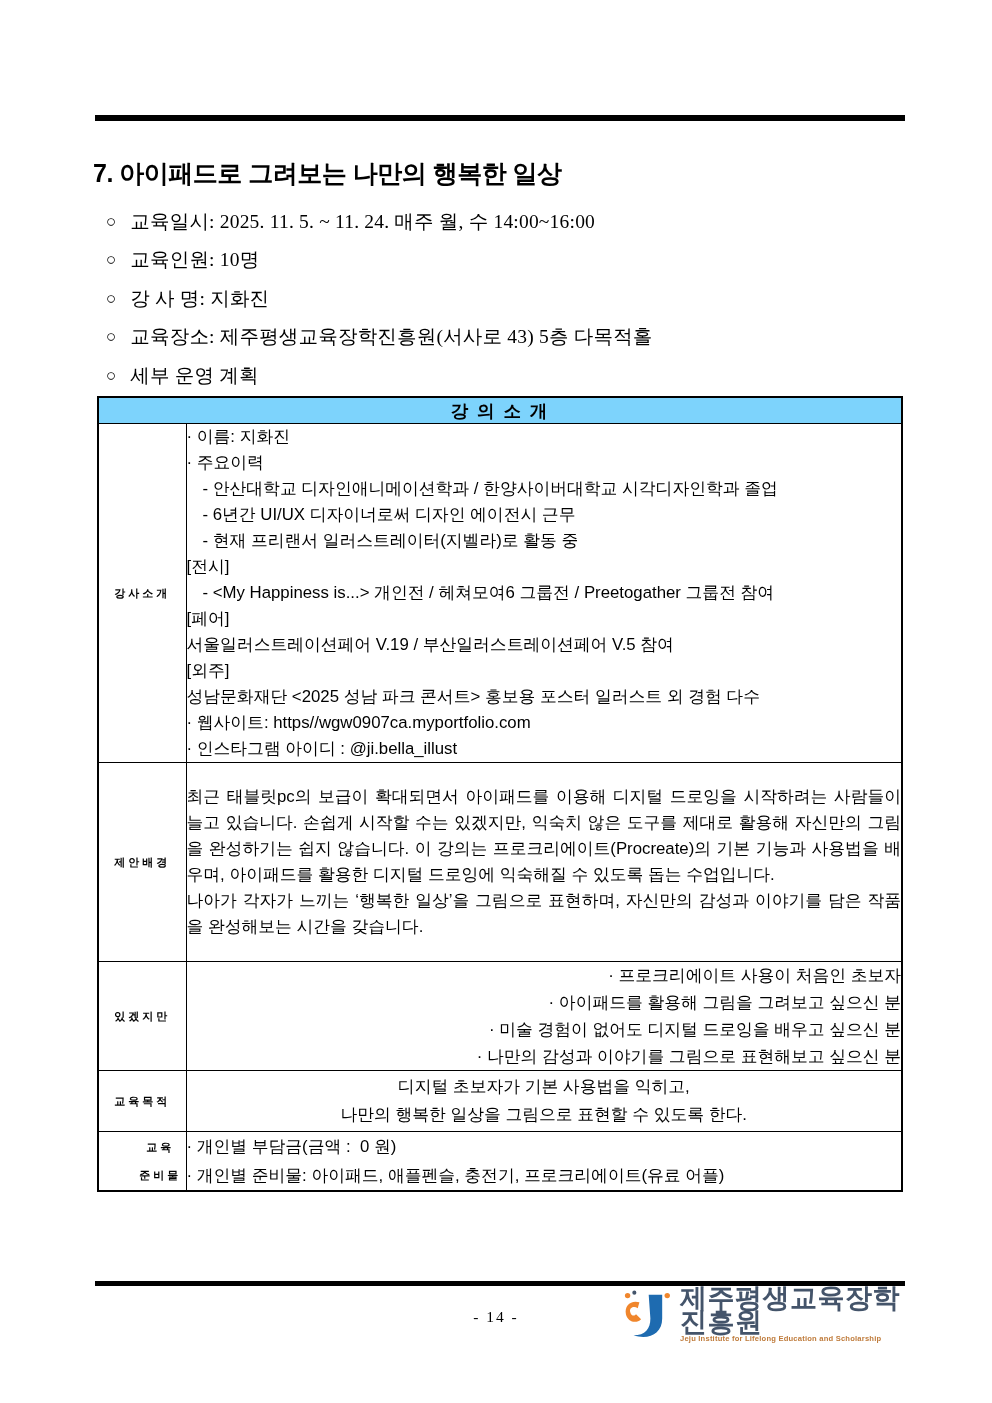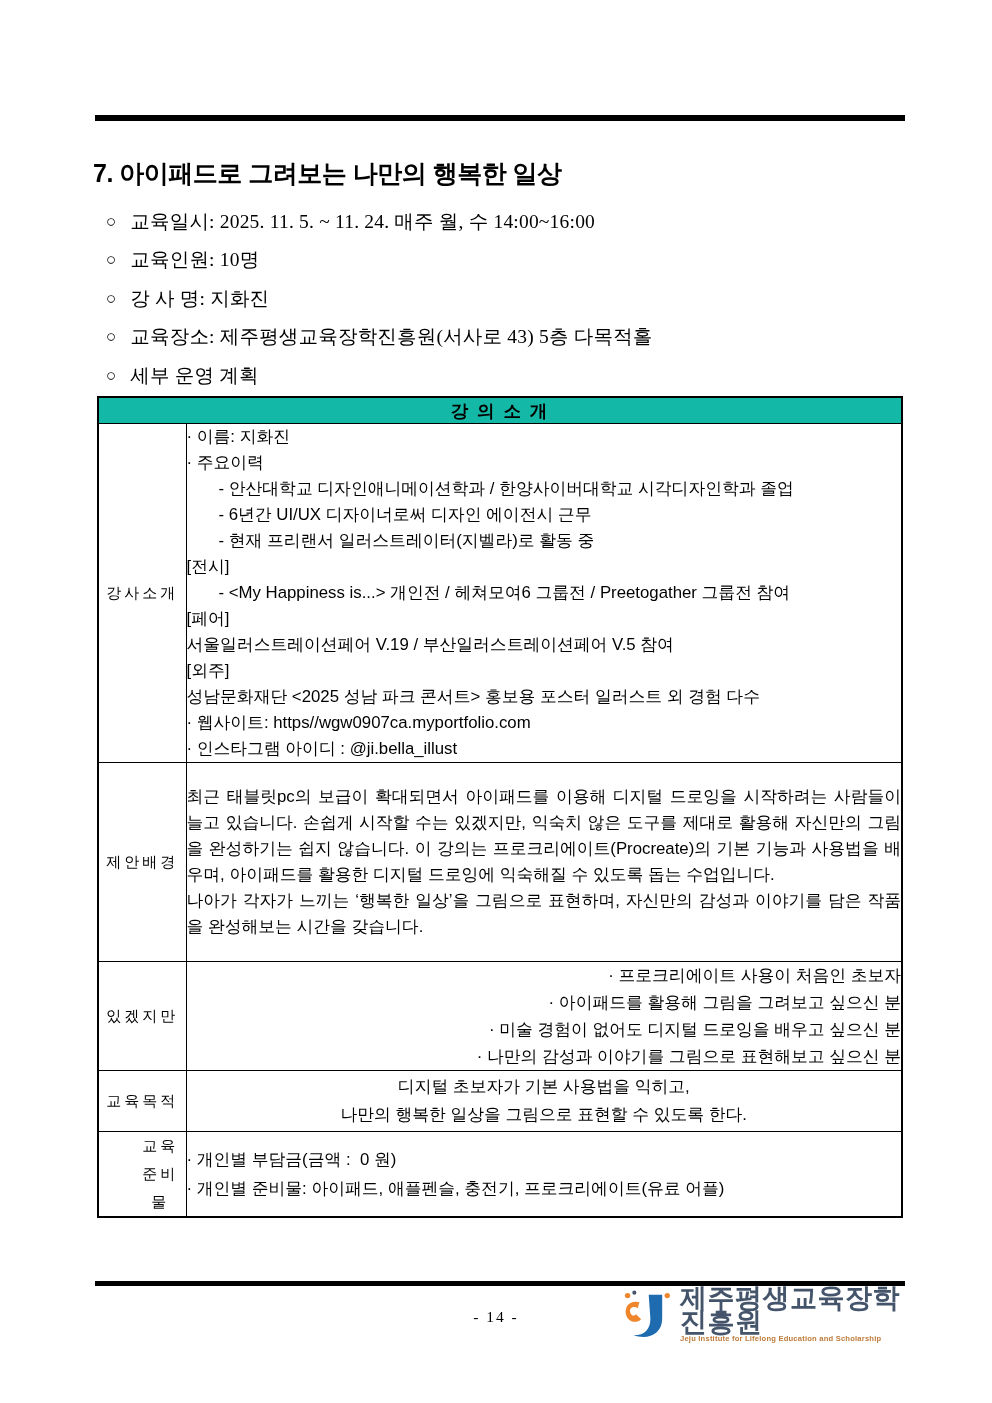--- a/index.html
+++ b/index.html
@@ -14,26 +14,26 @@
   .bullets{position:absolute;left:106px;top:202px;margin:0;padding:0;list-style:none;
            font-family:"Liberation Serif",serif;font-size:19.5px;}
   .bullets li{display:flex;align-items:center;height:38.5px;}
   .bullets .mk{font-size:17px;margin-right:14px;line-height:1;}
   .bullets .bt{letter-spacing:0.2px;}
 
   table.course{position:absolute;left:97px;top:396px;width:806px;border-collapse:collapse;
                table-layout:fixed;border:2px solid #000;}
   table.course col.c-label{width:88px;}
   table.course td{border:1.5px solid #000;padding:0;vertical-align:middle;}
-  td.thead{background:#14b8a6;text-align:center;font-weight:bold;font-size:17.5px;
+  td.thead{background:#7dd3fc;text-align:center;font-weight:bold;font-size:17.5px;
            height:25px;letter-spacing:2px;}
-  td.lbl{text-align:center;font-weight:normal;font-size:15px;letter-spacing:3px;}
+  td.lbl{text-align:center;font-weight:bold;font-size:11px;letter-spacing:3px;}
   td.cnt{font-size:16.8px;padding:6px 12px 6px 14px;}
   .ln{line-height:26px;white-space:pre-wrap;}
-  .ln.ind{padding-left:32px;}
+  .ln.ind{padding-left:16px;}
   td.cnt-instructor{height:325px;}
   td.cnt-background{height:198px;}
   td.cnt-background .para{margin:0;line-height:26px;text-align:justify;}
   td.cnt-target{height:102px;}
   td.cnt-target .ln{line-height:27px;text-align:right;}
   td.cnt-goal{height:60px;}
   td.cnt-goal .ln{line-height:28px;text-align:center;}
   td.cnt-prep{height:56px;}
   td.cnt-prep .ln{line-height:29px;}
   td.lbl .lbl-line{line-height:28px;padding-left:36px;}

